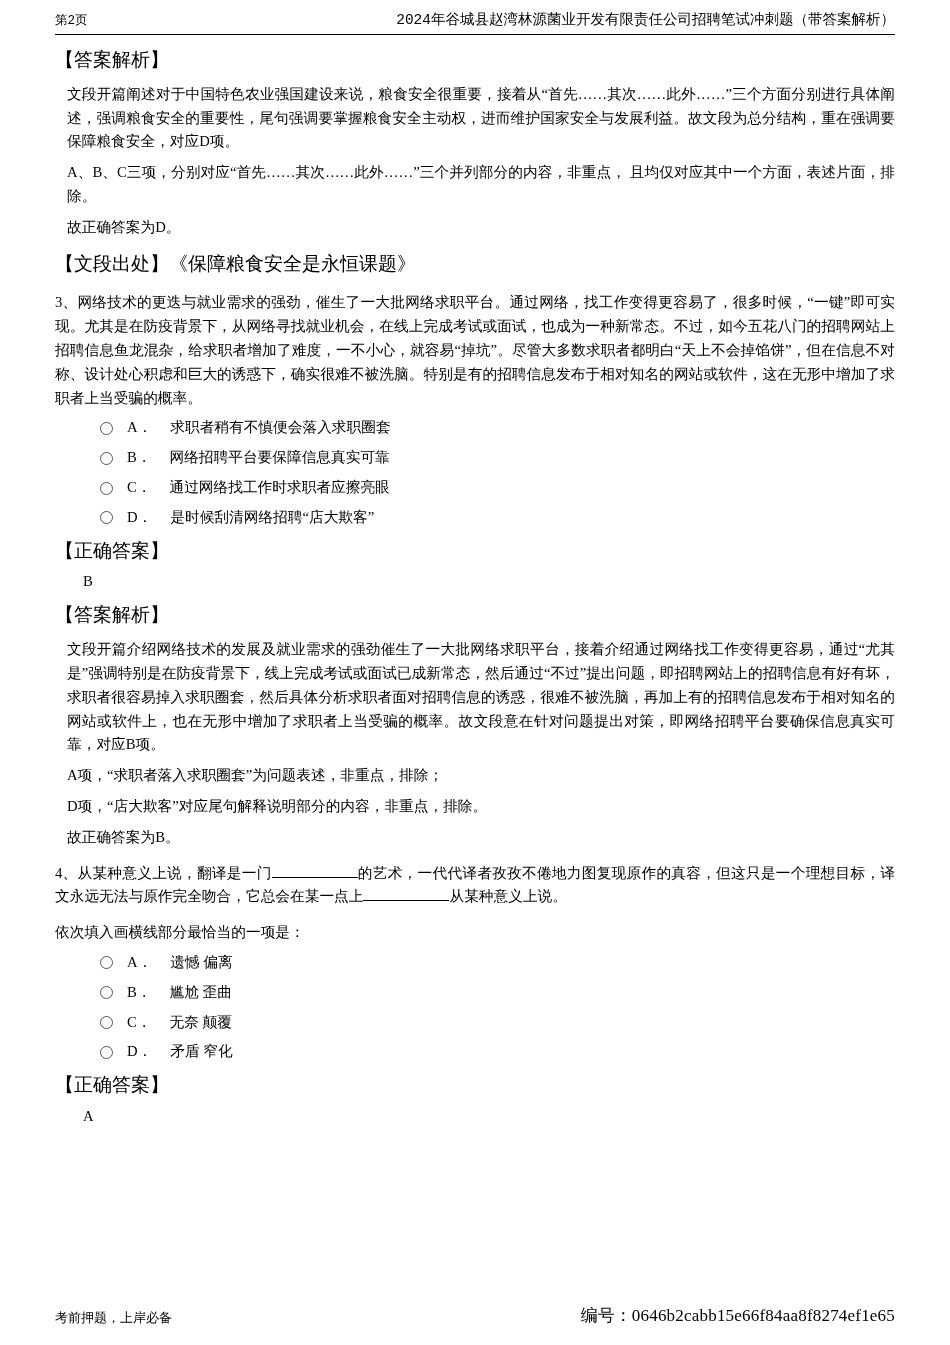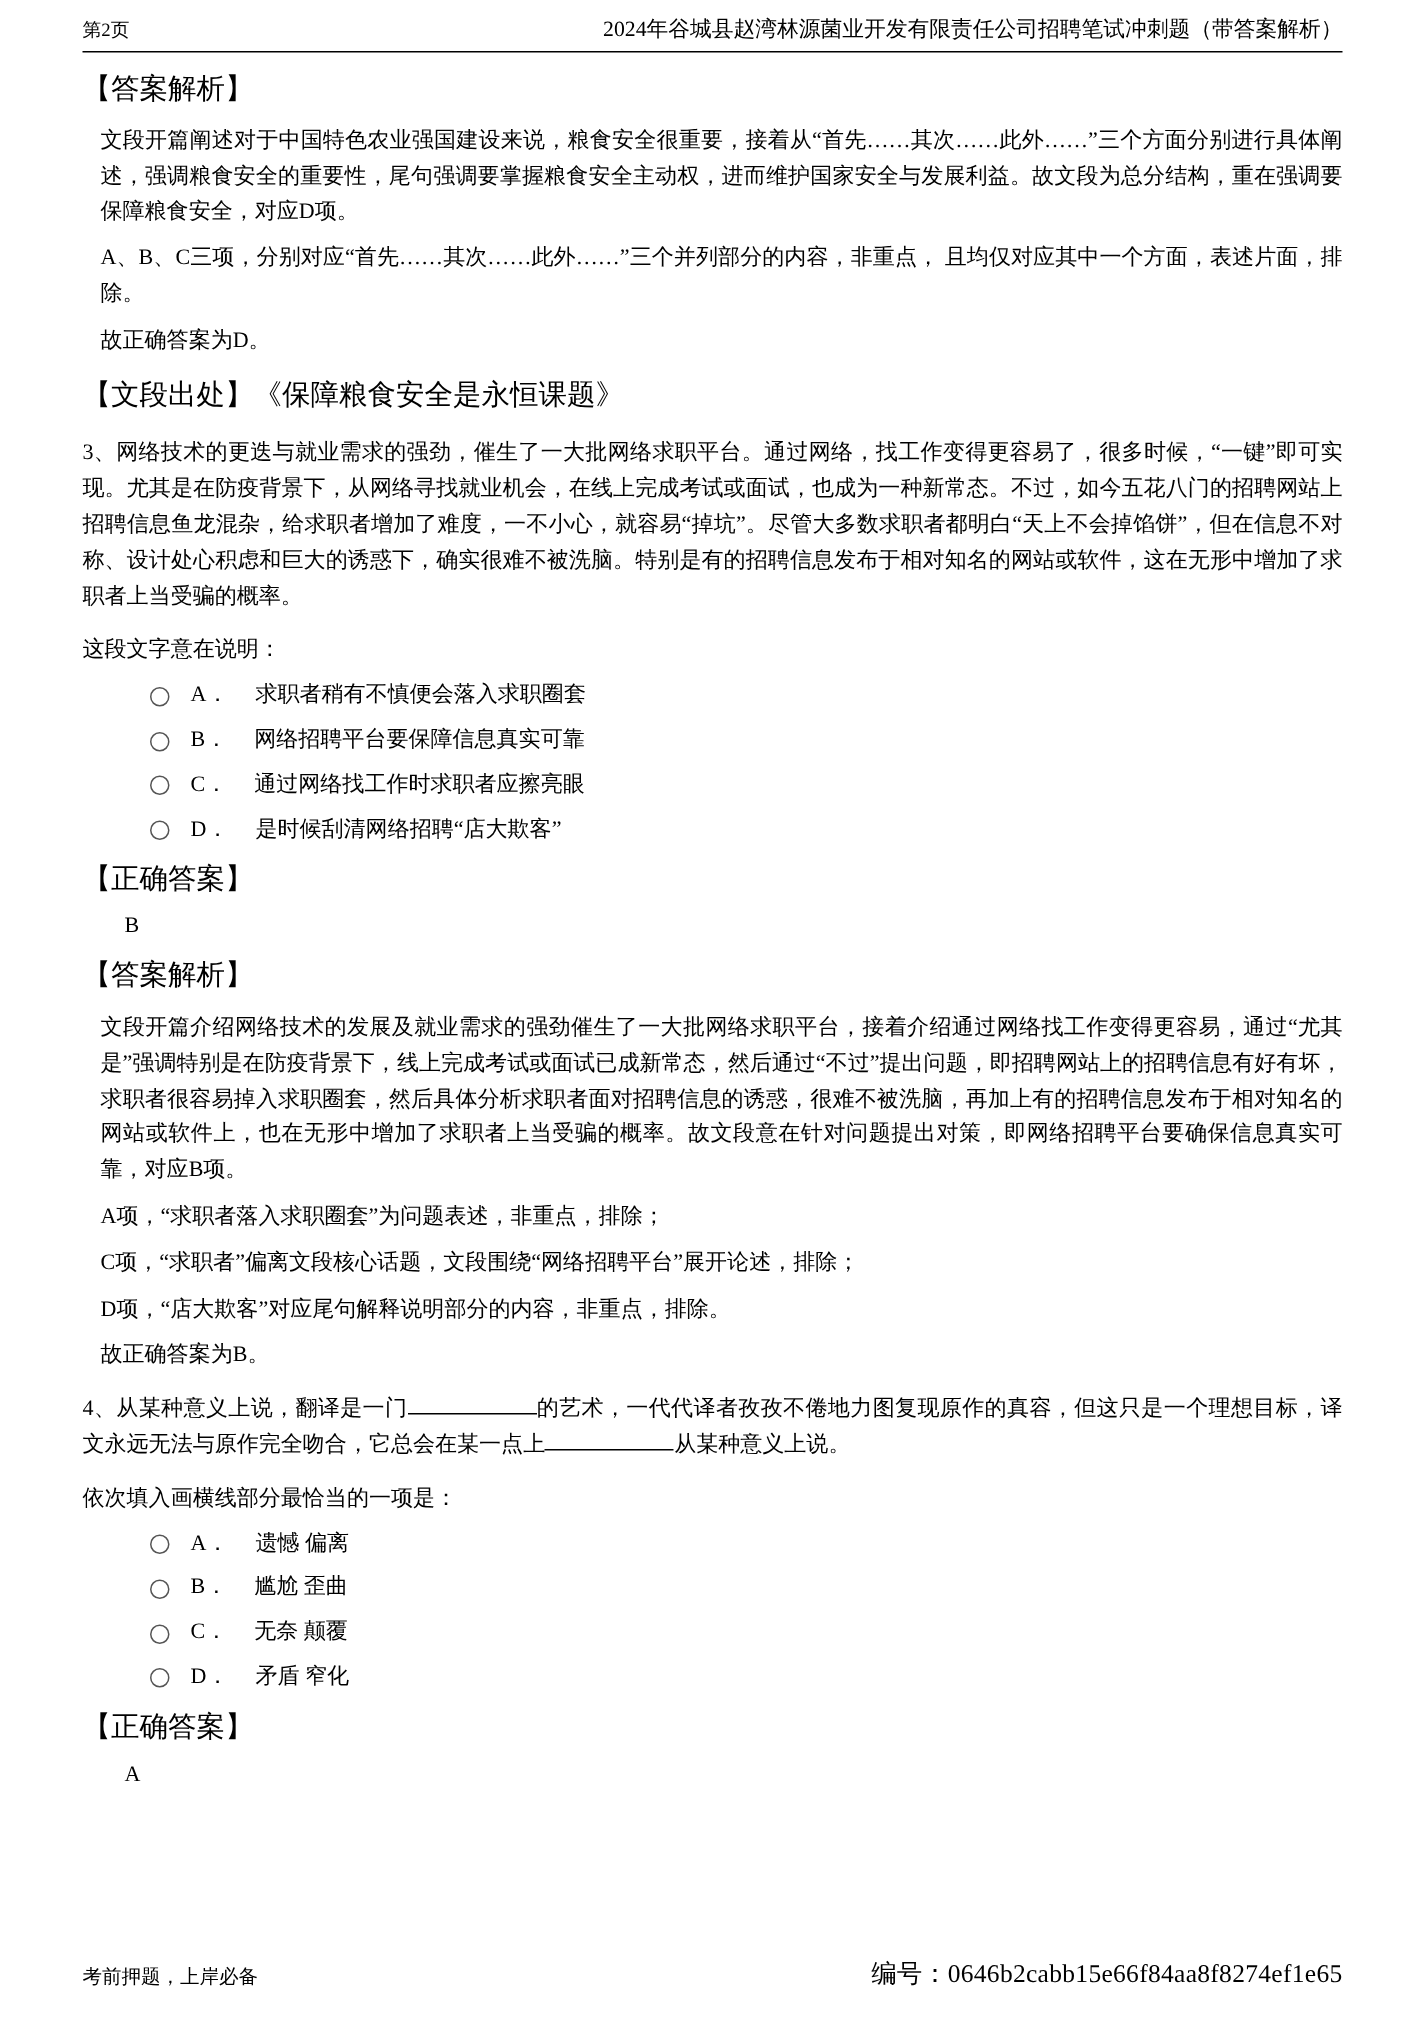--- a/index.html
+++ b/index.html
@@ -22,20 +22,21 @@
     box-sizing: border-box;
     padding: 0 55px;
   }
   
   .header {
     display: flex;
     align-items: baseline;
     justify-content: space-between;
     padding-top: 10px;
     font-size: 13.5px;
+    font-family: Liberation Mono, monospace;
   }
   .header .page-num {
     font-size: 12.5px;
     white-space: nowrap;
   }
   .header .doc-title {
     font-size: 14.5px;
     white-space: nowrap;
   }
   .rule {
@@ -149,21 +150,20 @@
   <div class="content">
 
     <div class="bracket-label">【答案解析】</div>
     <p class="para indent2">文段开篇阐述对于中国特色农业强国建设来说，粮食安全很重要，接着从“首先……其次……此外……”三个方面分别进行具体阐述，强调粮食安全的重要性，尾句强调要掌握粮食安全主动权，进而维护国家安全与发展利益。故文段为总分结构，重在强调要保障粮食安全，对应D项。</p>
     <p class="para indent2">A、B、C三项，分别对应“首先……其次……此外……”三个并列部分的内容，非重点， 且均仅对应其中一个方面，表述片面，排除。</p>
     <p class="para indent2">故正确答案为D。</p>
     <div class="bracket-label">【文段出处】《保障粮食安全是永恒课题》</div>
 
     <div class="q">
       <p class="q-stem"><span>3、</span><span>网络技术的更迭与就业需求的强劲，催生了一大批网络求职平台。通过网络，找工作变得更容易了，很多时候，“一键”即可实现。尤其是在防疫背景下，从网络寻找就业机会，在线上完成考试或面试，也成为一种新常态。不过，如今五花八门的招聘网站上招聘信息鱼龙混杂，给求职者增加了难度，一不小心，就容易“掉坑”。尽管大多数求职者都明白“天上不会掉馅饼”，但在信息不对称、设计处心积虑和巨大的诱惑下，确实很难不被洗脑。特别是有的招聘信息发布于相对知名的网站或软件，这在无形中增加了求职者上当受骗的概率。</span></p>
-      <p class="prompt">这段文字意在说明：</p>
       <ul class="options">
         <li>
           <span class="radio"></span>
           <span class="opt-key">A．</span>
           <span class="opt-text">求职者稍有不慎便会落入求职圈套</span>
         </li>
         <li>
           <span class="radio"></span>
           <span class="opt-key">B．</span>
           <span class="opt-text">网络招聘平台要保障信息真实可靠</span>
@@ -177,21 +177,20 @@
           <span class="radio"></span>
           <span class="opt-key">D．</span>
           <span class="opt-text">是时候刮清网络招聘“店大欺客”</span>
         </li>
       </ul>
       <div class="bracket-label tight">【正确答案】</div>
       <div class="ans">B</div>
       <div class="bracket-label tight">【答案解析】</div>
       <p class="para indent2">文段开篇介绍网络技术的发展及就业需求的强劲催生了一大批网络求职平台，接着介绍通过网络找工作变得更容易，通过“尤其是”强调特别是在防疫背景下，线上完成考试或面试已成新常态，然后通过“不过”提出问题，即招聘网站上的招聘信息有好有坏，求职者很容易掉入求职圈套，然后具体分析求职者面对招聘信息的诱惑，很难不被洗脑，再加上有的招聘信息发布于相对知名的网站或软件上，也在无形中增加了求职者上当受骗的概率。故文段意在针对问题提出对策，即网络招聘平台要确保信息真实可靠，对应B项。</p>
       <p class="para indent2">A项，“求职者落入求职圈套”为问题表述，非重点，排除；</p>
-      <p class="para indent2">C项，“求职者”偏离文段核心话题，文段围绕“网络招聘平台”展开论述，排除；</p>
       <p class="para indent2">D项，“店大欺客”对应尾句解释说明部分的内容，非重点，排除。</p>
       <p class="para indent2">故正确答案为B。</p>
     </div>
 
     <div class="q">
       <p class="q-stem"><span>4、</span><span>从某种意义上说，翻译是一门</span><span class="blank"></span><span>的艺术，一代代译者孜孜不倦地力图复现原作的真容，但这只是一个理想目标，译文永远无法与原作完全吻合，它总会在某一点上</span><span class="blank"></span><span>从某种意义上说。</span></p>
       <p class="prompt">依次填入画横线部分最恰当的一项是：</p>
       <ul class="options">
         <li>
           <span class="radio"></span>

